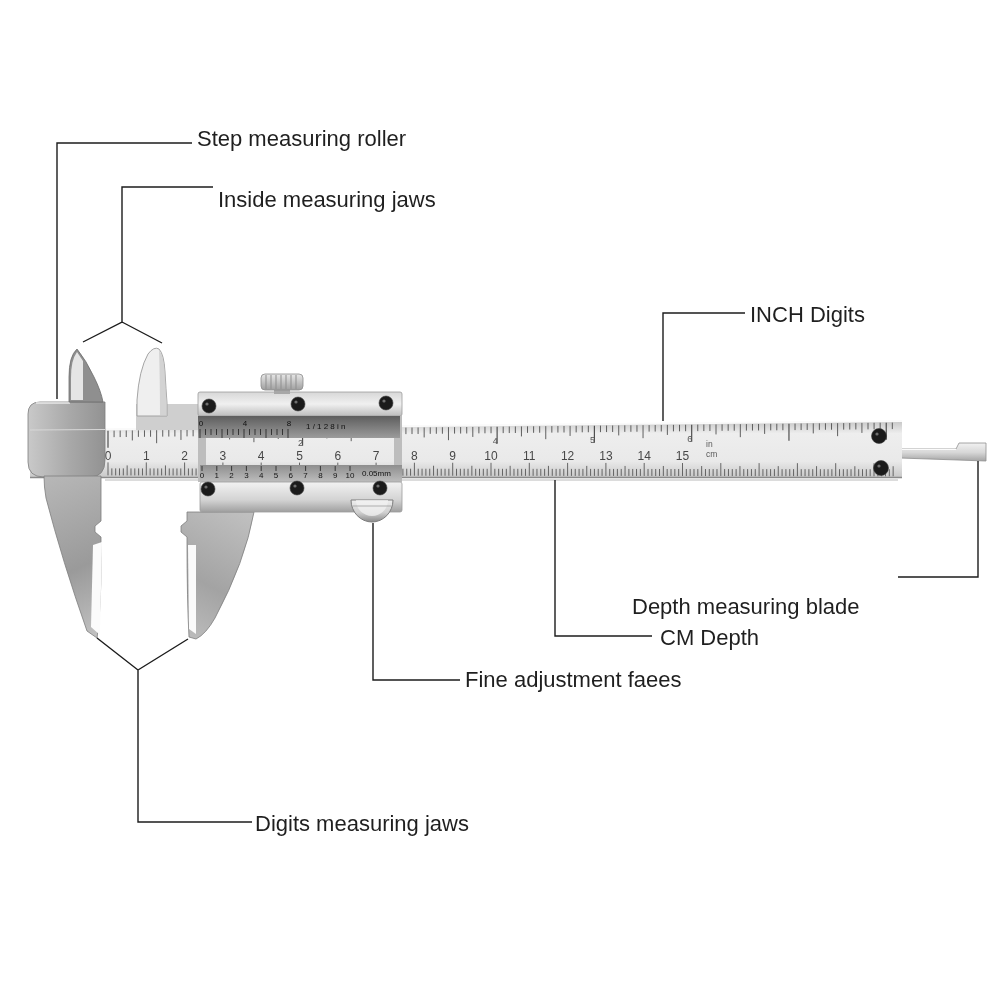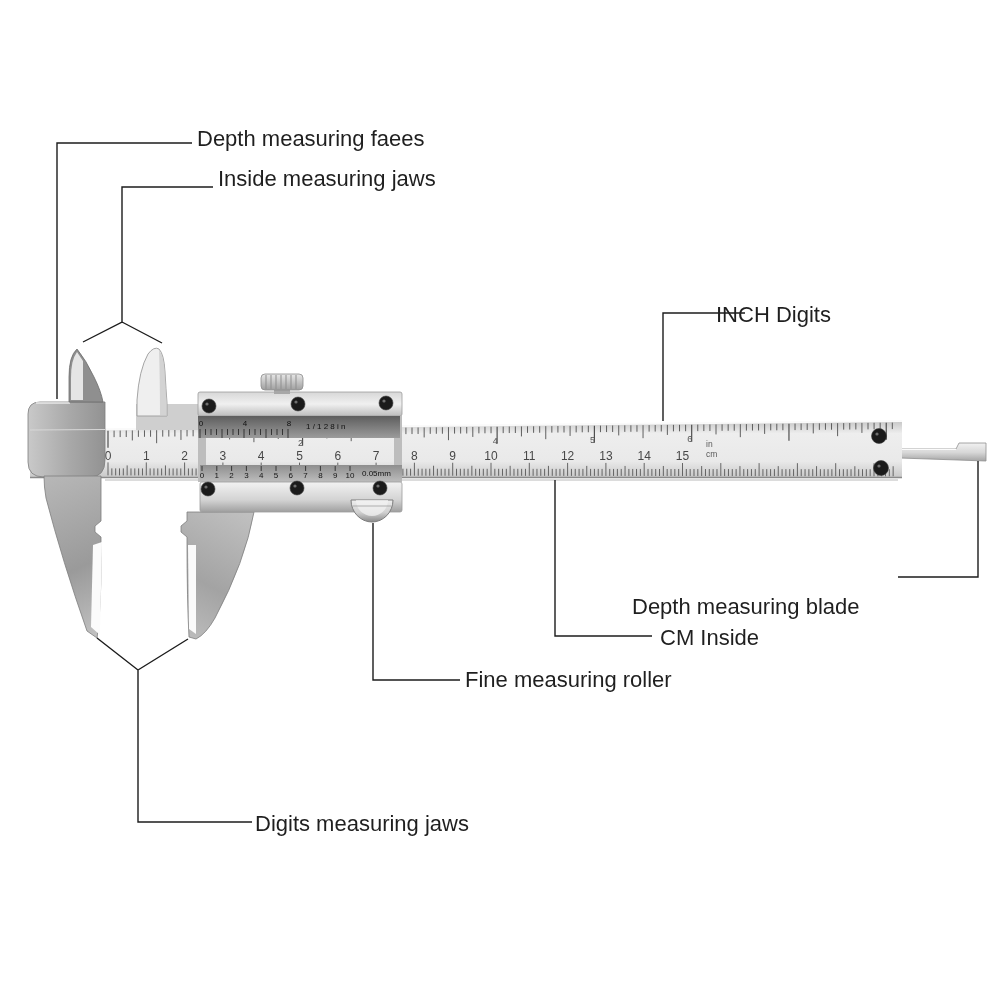--- a/index.html
+++ b/index.html
@@ -580,21 +580,21 @@
     <path d="M 192,143 L 57,143 L 57,399"></path>
     <path d="M 213,187 L 122,187 L 122,322 L 83,342 M 122,322 L 162,343"></path>
     <path d="M 745,313 L 663,313 L 663,421"></path>
     <path d="M 898,577 L 978,577 L 978,461"></path>
     <path d="M 652,636 L 555,636 L 555,480"></path>
     <path d="M 460,680 L 373,680 L 373,523"></path>
     <path d="M 252,822 L 138,822 L 138,670 L 97,638 M 138,670 L 188,639"></path>
   </g>
 </svg>
 
-<div class="callout-label" style="left:197px;top:126px">Depth measuring faees</div>
-<div class="callout-label" style="left:218px;top:166px">Inside measuring jaws</div>
-<div class="callout-label" style="left:716px;top:302px">INCH Digits</div>
+<div class="callout-label" style="left:197px;top:126px">Step measuring roller</div>
+<div class="callout-label" style="left:218px;top:187px">Inside measuring jaws</div>
+<div class="callout-label" style="left:750px;top:302px">INCH Digits</div>
 <div class="callout-label" style="left:632px;top:594px">Depth measuring blade</div>
-<div class="callout-label" style="left:660px;top:625px">CM Inside</div>
-<div class="callout-label" style="left:465px;top:667px">Fine measuring roller</div>
+<div class="callout-label" style="left:660px;top:625px">CM Depth</div>
+<div class="callout-label" style="left:465px;top:667px">Fine adjustment faees</div>
 <div class="callout-label" style="left:255px;top:811px">Digits measuring jaws</div>
 
 </div>
 
 </body></html>

